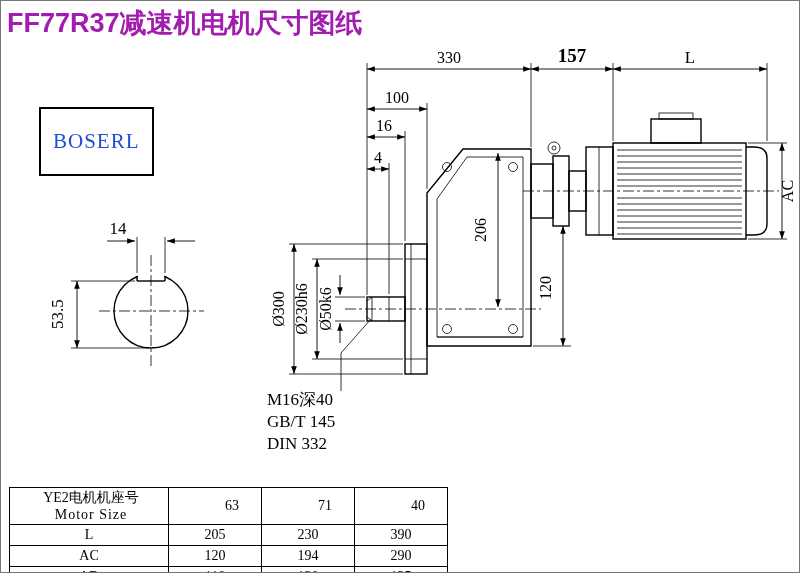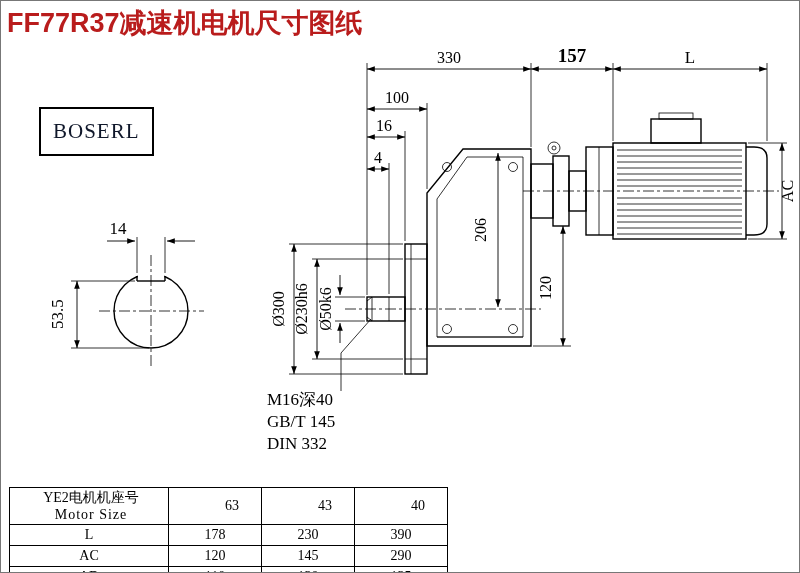--- a/index.html
+++ b/index.html
@@ -1,21 +1,21 @@
 <!DOCTYPE html>
 <html><head>
 <meta charset="utf-8">
 <style>
   html,body{margin:0;padding:0;background:#fff;}
   .sheet{position:relative;width:800px;height:573px;background:#ffffff;overflow:hidden;
          box-sizing:border-box;border:1px solid #777;font-family:"Liberation Sans",sans-serif;}
   .title{position:absolute;left:6px;top:4px;margin:0;font-size:27px;font-weight:bold;
-         color:#b91c1c;font-family:"Liberation Sans",sans-serif;letter-spacing:0px;}
-  .brand{position:absolute;left:38px;top:106px;border:2px solid #000;padding:10px 12px;
-         font-family:"Liberation Serif",serif;font-size:21px;color:#0f172a;letter-spacing:1px;background:#fff;}
+         color:#a21caf;font-family:"Liberation Sans",sans-serif;letter-spacing:0px;}
+  .brand{position:absolute;left:38px;top:106px;border:2px solid #000;padding:20px 12px;
+         font-family:"Liberation Serif",serif;font-size:21px;color:#1d4ed8;letter-spacing:1px;background:#fff;}
   svg{position:absolute;left:0;top:0;}
   
   .ol{stroke:#000;stroke-width:1.4;fill:none;}
   .tn{stroke:#000;stroke-width:0.8;fill:none;}
   .dl{stroke:#000;stroke-width:0.9;fill:none;}
   .cl{stroke:#000;stroke-width:0.8;fill:none;stroke-dasharray:11 3 3 3;}
   .dt{font:16px "Liberation Serif",serif;fill:#000;}
   .dtb{font:bold 19px "Liberation Serif",serif;fill:#000;}
   .note{font:17px "Liberation Serif",serif;fill:#000;}
   
@@ -228,33 +228,33 @@
   </svg>
 
   <table class="size-table">
     <tbody>
         <tr>
       <th class="hdr">
         <div>YE2电机机座号</div>
         <div class="en">Motor Size</div>
       </th>
       <td class="ncol">63</td>
-      <td class="ncol">43</td>
+      <td class="ncol">71</td>
       <td class="ncol">40</td>
     </tr>
     <tr class="drow">
       <td>L</td>
-      <td>178</td>
+      <td>205</td>
       <td>230</td>
       <td>390</td>
     </tr>
     <tr class="drow">
       <td>AC</td>
       <td>120</td>
-      <td>145</td>
+      <td>194</td>
       <td>290</td>
     </tr>
     <tr class="drow">
       <td>AD</td>
       <td>110</td>
       <td>130</td>
       <td>135</td>
     </tr>
   </tbody>
     </table>

